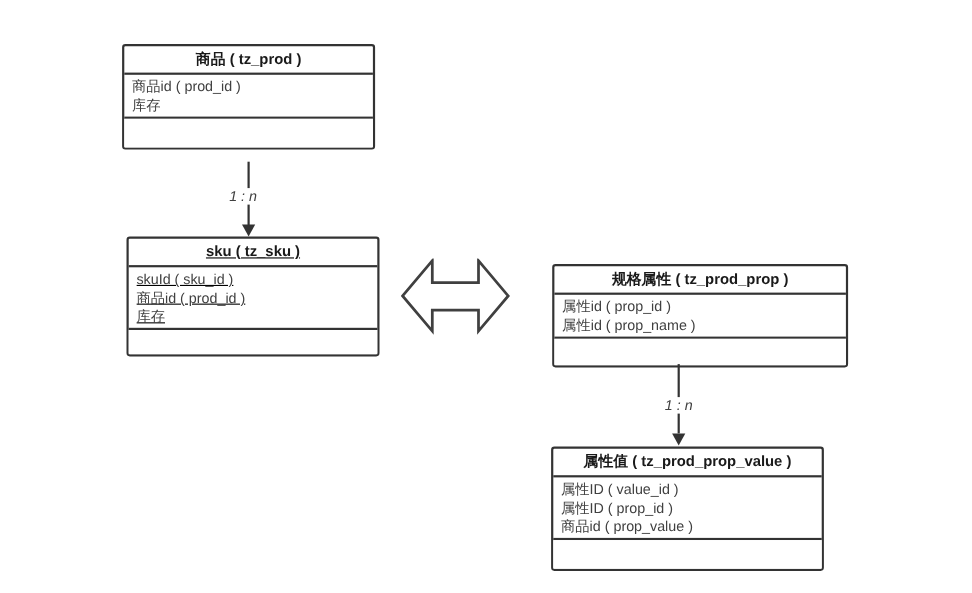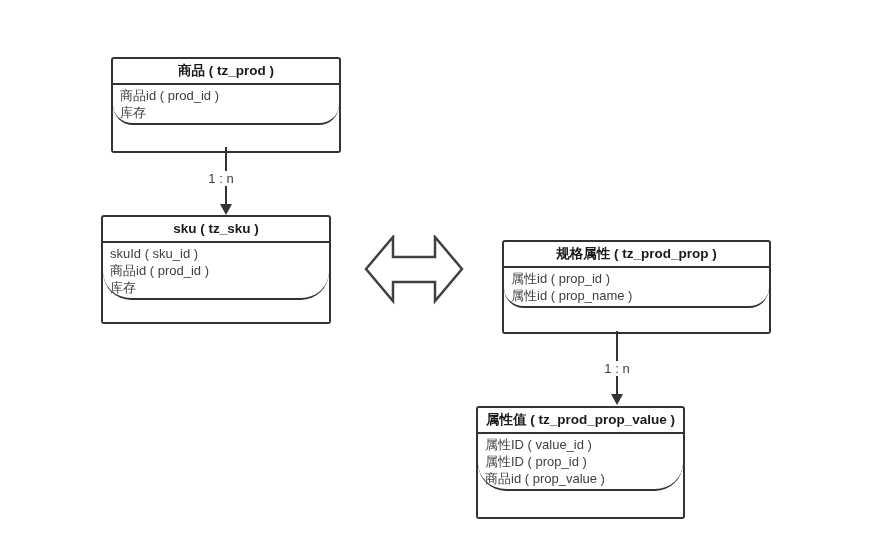--- a/index.html
+++ b/index.html
@@ -27,21 +27,20 @@
     color: #1a1a1a;
     border-bottom: 2px solid #333333;
     white-space: nowrap;
     overflow: hidden;
   }
   .flds {
     padding: 2px 6px 2px 7px;
     border-bottom: 2px solid #333333;
     font-size: 13px;
     color: #404040;
-    border-radius: 28px;
   }
   .fld {
     line-height: 17px;
     white-space: nowrap;
     overflow: hidden;
   }
   .empty-comp { background: #ffffff; }
   .conn-line {
     position: absolute;
     width: 2px;
@@ -56,42 +55,43 @@
     border-top: 11px solid #333333;
   }
   .conn-label {
     position: absolute;
     transform: translateX(-50%);
     background: #ffffff;
     padding: 0 3px;
     font-size: 13px;
     color: #404040;
     white-space: nowrap;
+    font-style: italic;
   }
   .darrow { position: absolute; }
 </style>
 </head>
 <body>
 
 <div class="canvas">
 
-  <div class="etable" style="left:111px; top:57px; width:230px;">
+  <div class="etable" style="left:111px; top:40px; width:230px;">
     <div class="ttl">商品 ( tz_prod )</div>
     <div class="flds">
       <div class="fld">商品id ( prod_id )</div>
       <div class="fld">库存</div>
     </div>
     <div class="empty-comp" style="height:26px;"></div>
   </div>
 
   <div class="conn-line" style="left:225px; top:147px; height:58px;"></div>
   <div class="conn-head" style="left:220px; top:204px;"></div>
   <div class="conn-label" style="left:221px; top:171px;">1 : n</div>
 
-  <div class="etable" style="left:101px; top:215px; width:230px;">
+  <div class="etable" style="left:115px; top:215px; width:230px;text-decoration:underline;">
     <div class="ttl">sku ( tz_sku )</div>
     <div class="flds">
       <div class="fld">skuId ( sku_id )</div>
       <div class="fld">商品id ( prod_id )</div>
       <div class="fld">库存</div>
     </div>
     <div class="empty-comp" style="height:22px;"></div>
   </div>
 
   <svg class="darrow" style="left:364px; top:235px;" width="100" height="70" viewBox="0 0 100 70">
@@ -104,21 +104,21 @@
       <div class="fld">属性id ( prop_id )</div>
       <div class="fld">属性id ( prop_name )</div>
     </div>
     <div class="empty-comp" style="height:24px;"></div>
   </div>
 
   <div class="conn-line" style="left:616px; top:331px; height:63px;"></div>
   <div class="conn-head" style="left:611px; top:394px;"></div>
   <div class="conn-label" style="left:617px; top:361px;">1 : n</div>
 
-  <div class="etable" style="left:476px; top:406px; width:209px;">
+  <div class="etable" style="left:501px; top:406px; width:248px;">
     <div class="ttl">属性值 ( tz_prod_prop_value )</div>
     <div class="flds">
       <div class="fld">属性ID ( value_id )</div>
       <div class="fld">属性ID ( prop_id )</div>
       <div class="fld">商品id ( prop_value )</div>
     </div>
     <div class="empty-comp" style="height:26px;"></div>
   </div>
 
 </div>

